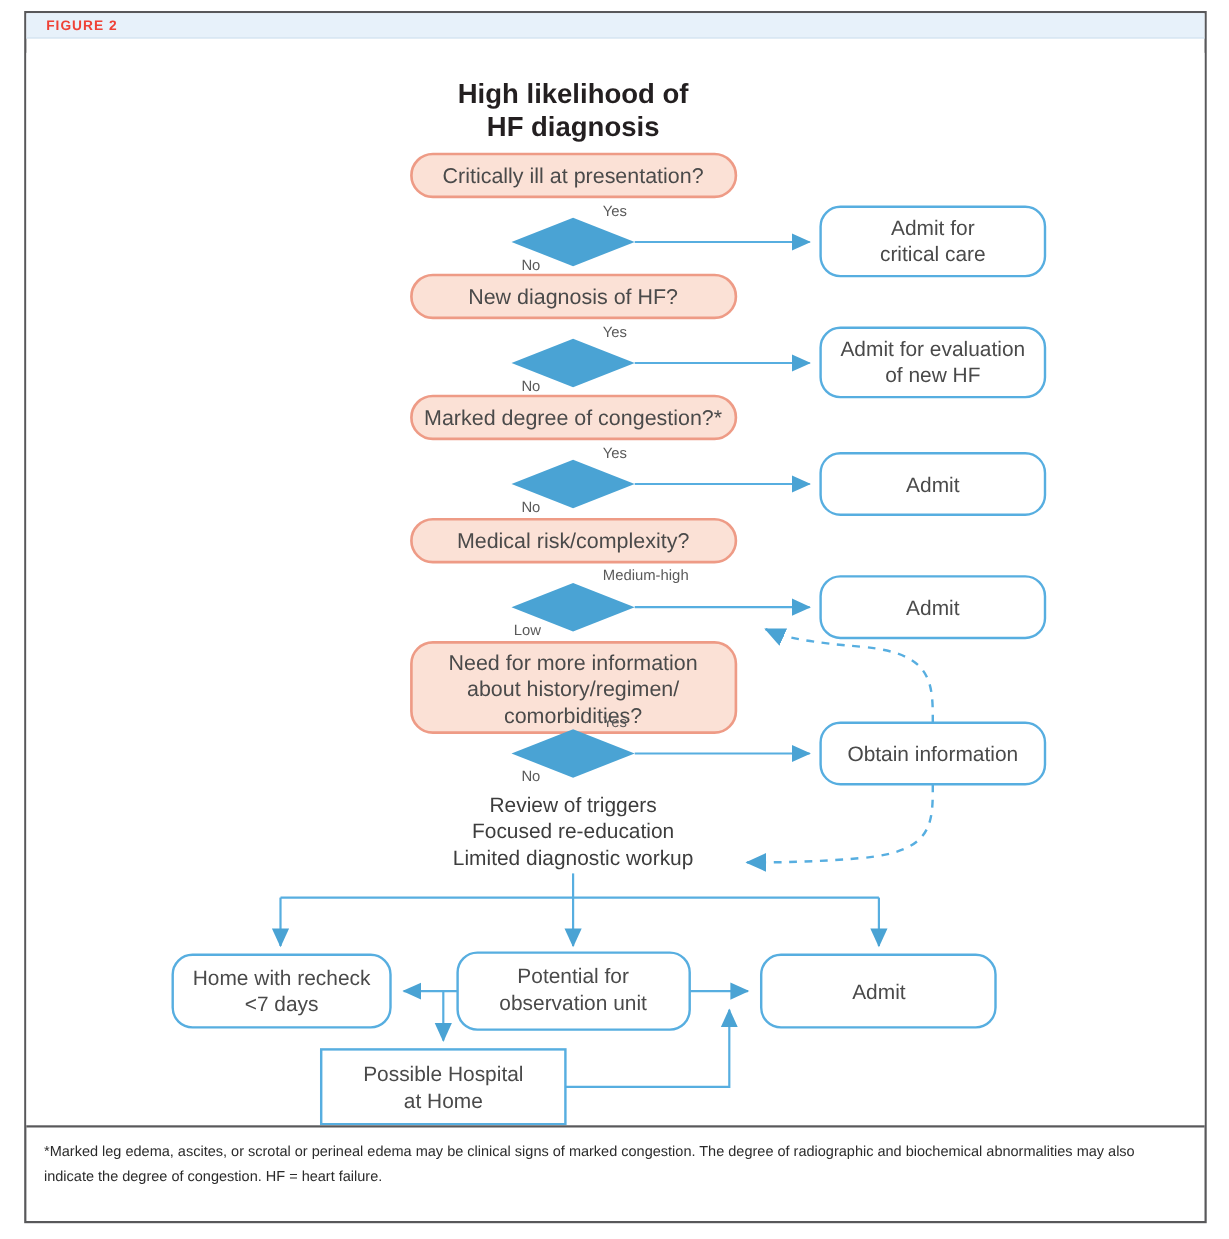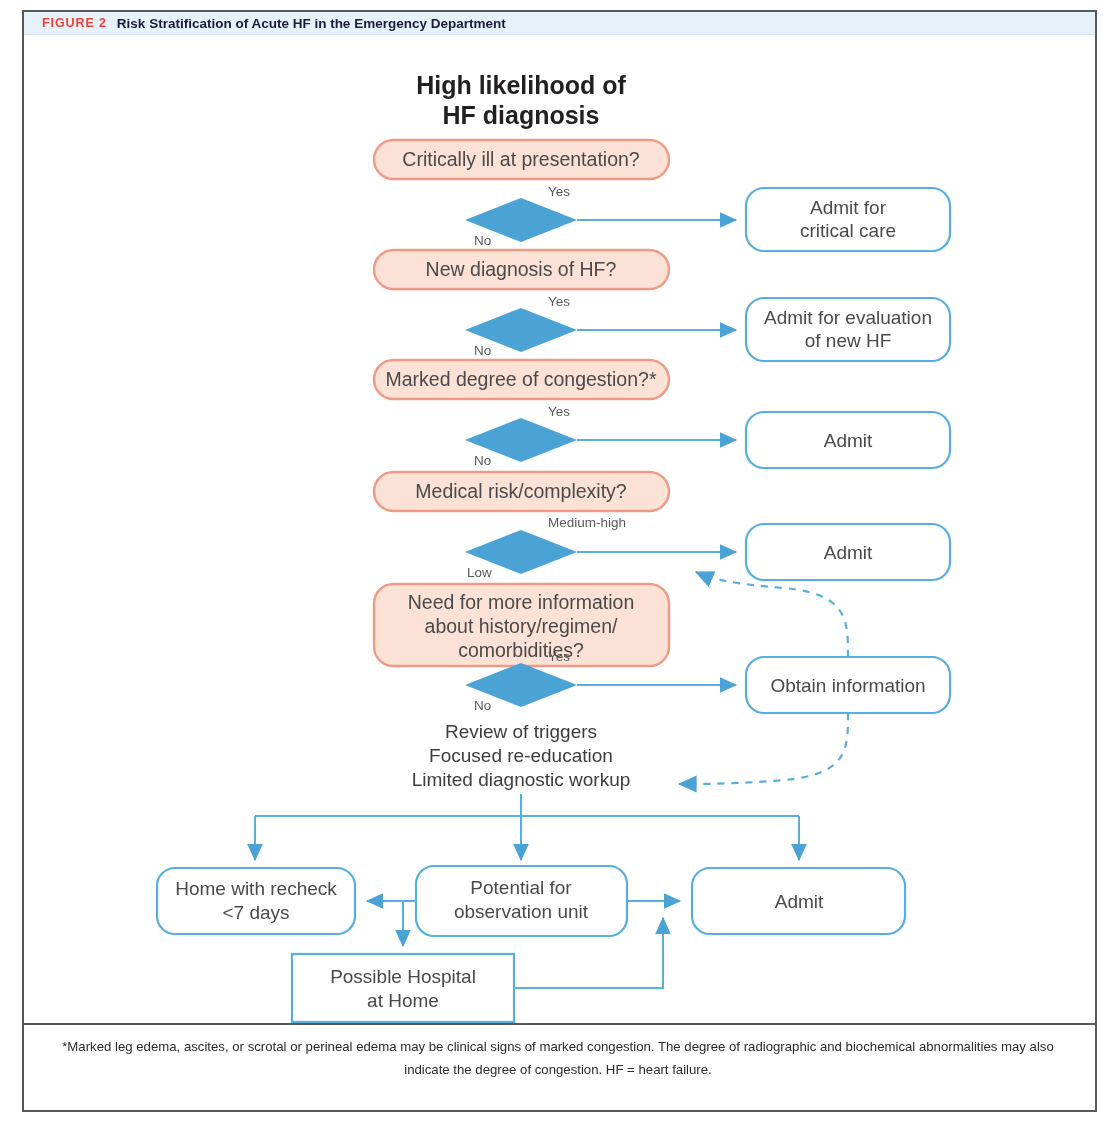--- a/index.html
+++ b/index.html
@@ -81,40 +81,39 @@
     border-top: 2px solid #58585a;
   }
   .footnote {
     position: absolute;
     left: 16px;
     top: 1024px;
     width: 1036px;
     font-size: 13.2px;
     line-height: 1.72;
     color: #2b2b2b;
-    text-align: center;
+    text-align: left;
   }
 
   
   text { font-family: "Liberation Sans", sans-serif; fill: #3b3b3b; }
   .heading-txt { font-size: 25px; font-weight: bold; fill: #231f20; }
   .q-txt      { font-size: 19.5px; fill: #4a4a4a; }
   .box-txt    { font-size: 19px;   fill: #4a4a4a; }
   .branch-txt { font-size: 13.5px; fill: #5a5a5a; }
   .plain-txt  { font-size: 19px;   fill: #3d3d3d; }
 </style>
 </head>
 <body>
 
 <div id="figure-frame">
   <div class="figure-card">
 
     <div class="figure-header">
       <span class="figure-label">FIGURE 2</span>
-      <span class="figure-title">Risk Stratification of Acute HF in the Emergency Department</span>
     </div>
 
     <div class="figure-body">
       <svg width="1071" height="975" viewBox="0 0 1071 975" xmlns="http://www.w3.org/2000/svg">
 
         <defs>
           <marker id="arrowR" markerWidth="9" markerHeight="9" refX="8" refY="4.5" orient="auto" markerUnits="strokeWidth">
             <path d="M0,0.6 L8.6,4.5 L0,8.4 Z" fill="#4aa3d4"></path>
           </marker>
           <marker id="arrowL" markerWidth="9" markerHeight="9" refX="8" refY="4.5" orient="auto" markerUnits="strokeWidth">

